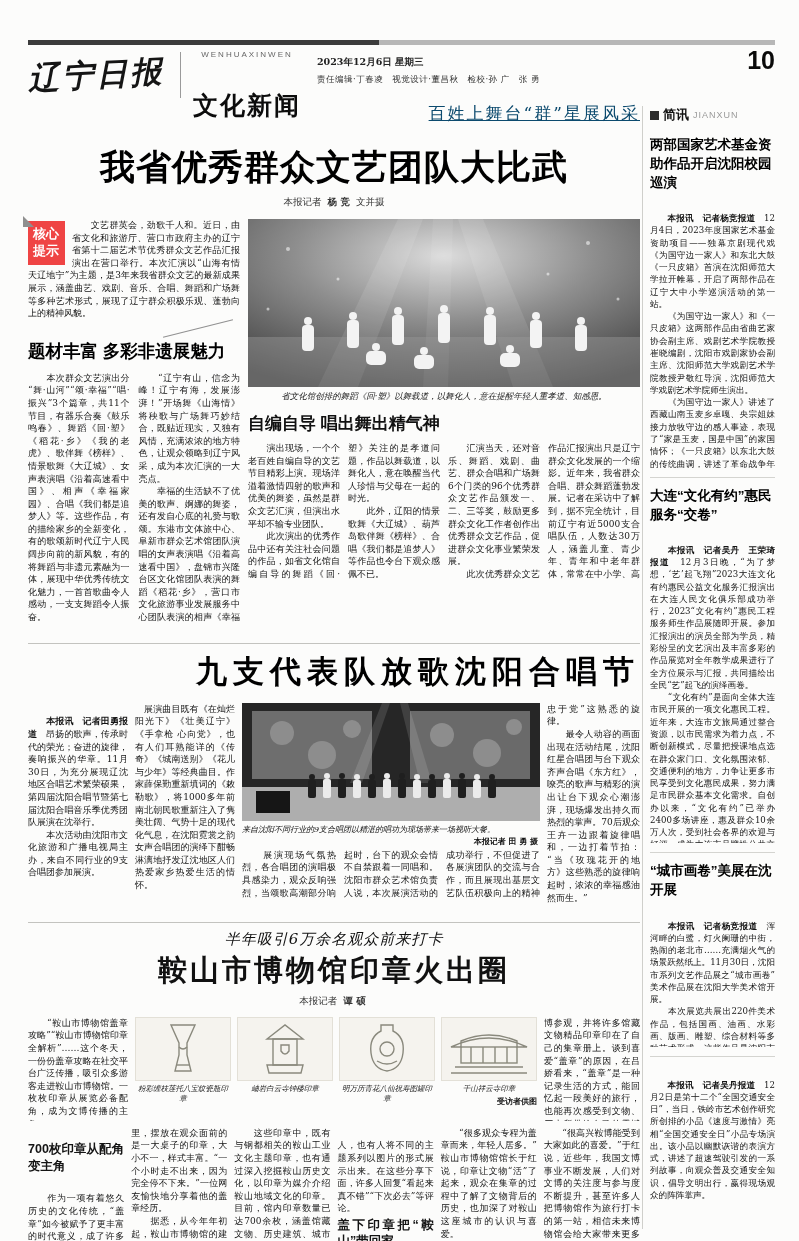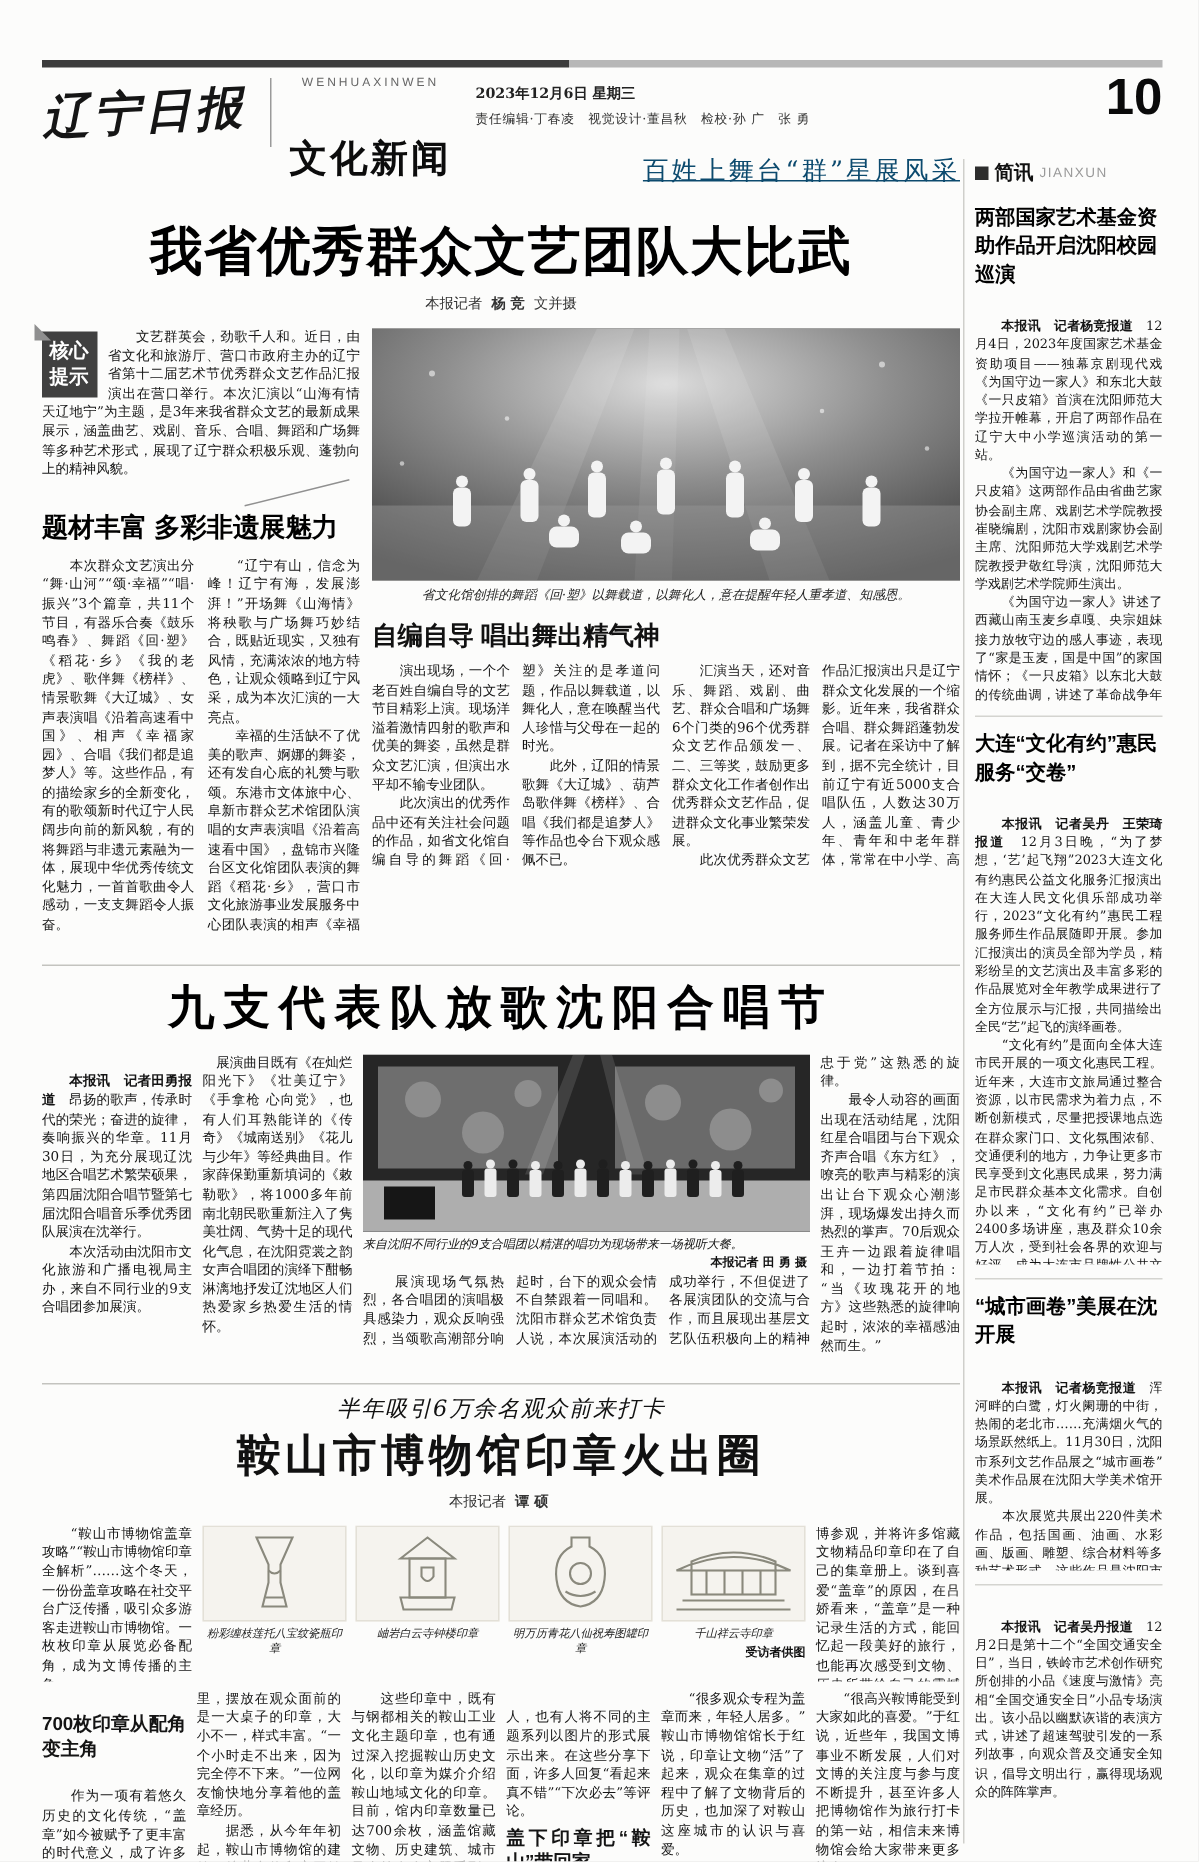--- a/index.html
+++ b/index.html
@@ -14,58 +14,58 @@
   .masthead { width:152px; font-size:31px; font-weight:bold; font-style:italic; letter-spacing:3px;
               transform:rotate(-3deg); color:#151515; padding-top:6px; }
   .vdiv { width:1px; height:46px; background:#9a9a9a; margin:4px 12px 0 0; }
   .section-block { text-align:center; padding-top:2px; }
   .pinyin { font-size:8px; letter-spacing:2px; color:#666; font-family:"Liberation Sans",sans-serif; }
   .section-name { font-size:25px; font-weight:bold; letter-spacing:2px; color:#0c0c0c;
                   font-family:"Liberation Sans",sans-serif;margin-top:30px; }
   .date-block { margin-left:16px; padding-top:8px; }
   .date { font-size:9.5px; font-weight:bold; color:#222; }
   .credits { font-size:8.5px; color:#333; margin-top:5px; letter-spacing:0.5px; }
-  .pageno { margin-left:auto; font-size:34px; font-weight:bold; color:#0a0a0a; line-height:1;
+  .pageno { margin-left:auto; font-size:25px; font-weight:bold; color:#0a0a0a; line-height:1;
             font-family:"Liberation Sans",sans-serif; }
 
   
   .main { position:absolute; top:102px; left:28px; width:612px; }
   .aside { position:absolute; top:106px; left:650px; width:125px; }
   .vrule { position:absolute; top:106px; bottom:12px; left:642px; width:1px; background:#cfcfcb; }
   .jtext { font-size:9px; line-height:1.4; text-align:justify; white-space:pre-line; color:#141414; }
   .rule { border:none; border-top:1px solid #c3c3bf; margin:9px 0 7px; }
 
   
   .kicker { text-align:right; font-size:17px; letter-spacing:2px; color:#0c4a6e;text-decoration:underline; }
   .headline1 { text-align:center; font-size:35px; font-weight:900; letter-spacing:1px; color:#000;
                font-family:"Liberation Sans",sans-serif; margin:19px 0 5px; }
   .byline { text-align:center; font-size:9.5px; color:#333; }
   .byline b { margin:0 3px; }
   .lead-body { display:flex; gap:8px; margin-top:10px; }
   .lead-left { width:212px; flex:none; }
   .core-wrap { min-height:80px; }
-  .core-label { float:left; width:37px; background:#404040; color:#fff; font-weight:bold; font-size:13px;
+  .core-label { float:left; width:37px; background:#ef4444; color:#fff; font-weight:bold; font-size:13px;
                 line-height:1.3; padding:5px 5px; margin:2px 7px 2px 0; position:relative;
                 font-family:"Liberation Sans",sans-serif; }
   .core-label::before { content:""; position:absolute; left:-5px; top:-5px; width:0; height:0;
                 border-right:11px solid #8f8f8f; border-top:11px solid transparent; transform:rotate(90deg); }
   .slash { height:13px; position:relative; margin:2px 0 4px; }
   .slash::after { content:""; position:absolute; right:6px; top:6px; width:72px; height:1px;
                 background:#909090; transform:rotate(-14deg); }
   .sec1-title { font-size:17.5px; font-weight:bold; font-family:"Liberation Sans",sans-serif;
                 margin:4px 0 9px; color:#000; }
   .sec1-text { column-count:2; column-gap:9px; height:262px; overflow:hidden; }
   .lead-right { width:392px; flex:none; }
   .photo-frame { width:392px; height:168px; overflow:hidden; background:#4a4a4a; }
   .photo-caption { font-size:8.5px; color:#222; text-align:center; font-style:italic; margin:4px 6px 9px; }
   .sec2-title { font-size:17px; font-weight:bold; font-family:"Liberation Sans",sans-serif; margin:0 0 7px; }
   .sec2-text { column-count:4; column-gap:8px; height:148px; overflow:hidden; }
 
   
-  .choir-head { text-align:center; font-size:31px; font-weight:bold; letter-spacing:6px; color:#000;
+  .choir-head { text-align:right; font-size:31px; font-weight:bold; letter-spacing:6px; color:#000;
                 margin:4px 0 10px; }
   .choir-row { display:flex; gap:7px; height:210px; overflow:hidden; }
   .choir-c1,.choir-c2 { width:100px; flex:none; }
   .choir-center { width:298px; flex:none; }
   .choir-c4 { flex:1; }
   .choir-photo { width:298px; height:118px; background:#262626; overflow:hidden; }
   .choir-caption { font-size:8px; font-style:italic; margin-top:3px; text-align:justify; }
   .choir-credit { font-size:8px; text-align:right; font-weight:bold; margin:1px 2px 2px 0; }
   .choir-center-text { column-count:3; column-gap:8px; height:56px; overflow:hidden; margin-top:2px; }
   .lead-in { font-weight:bold; }

